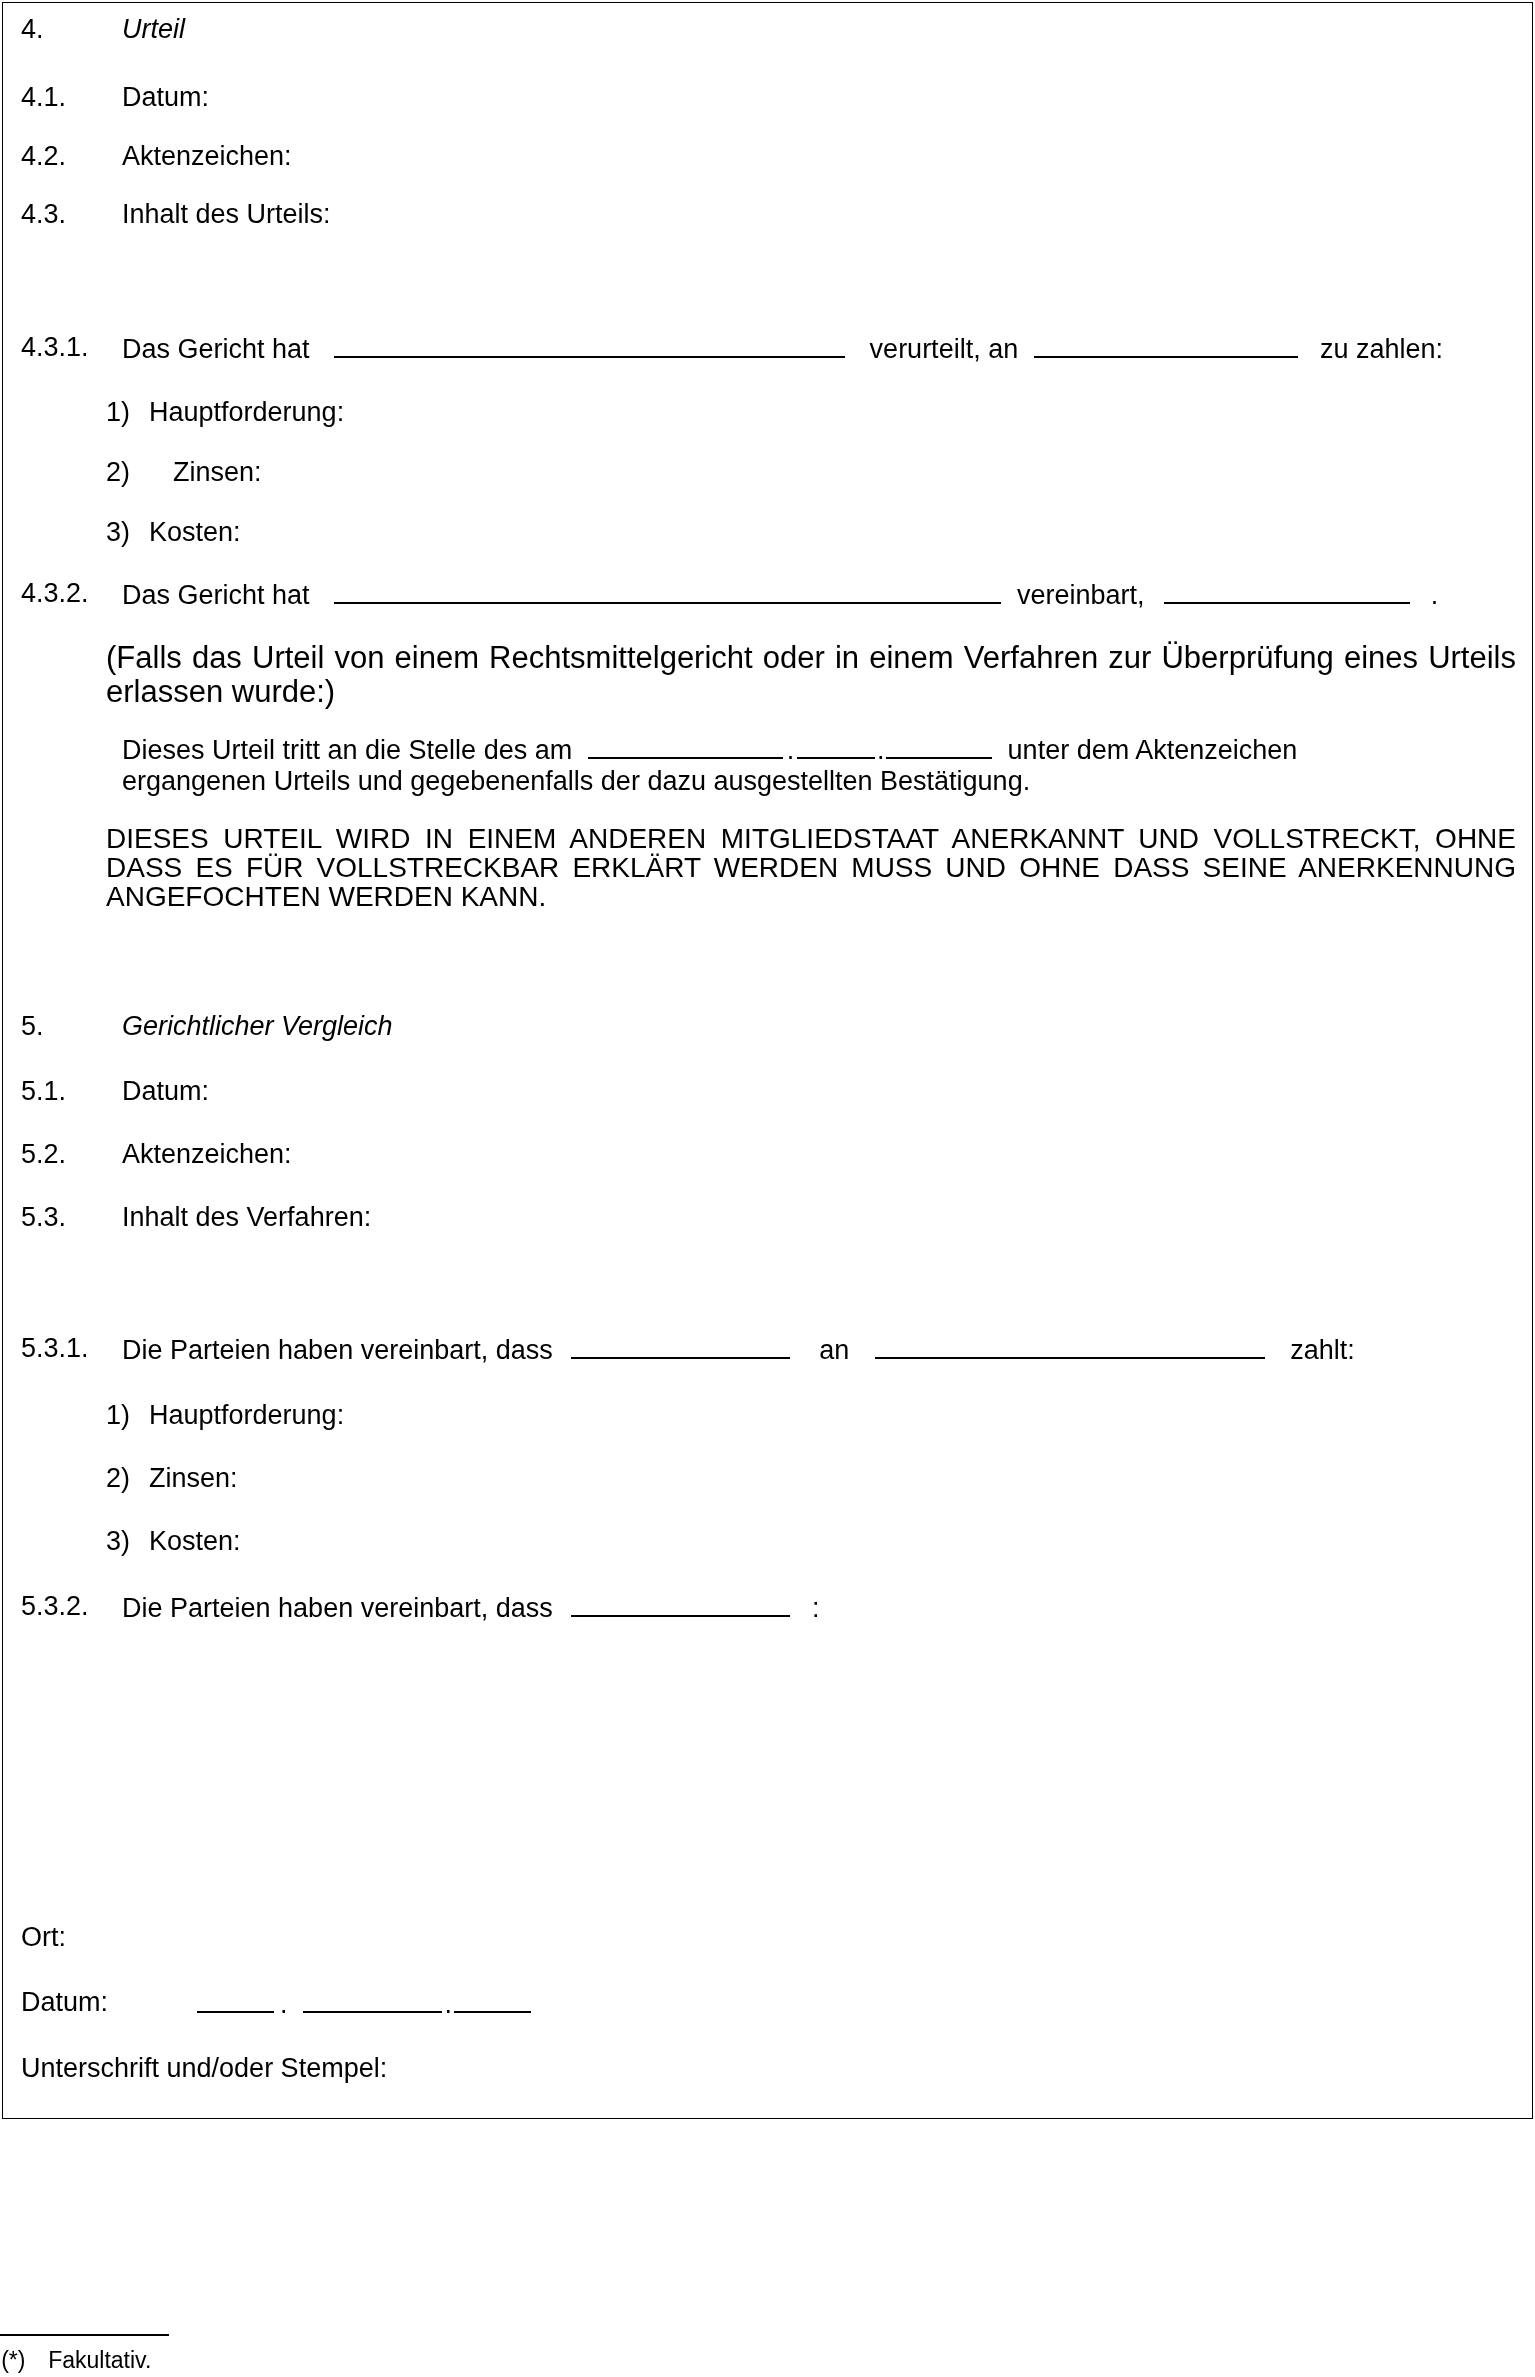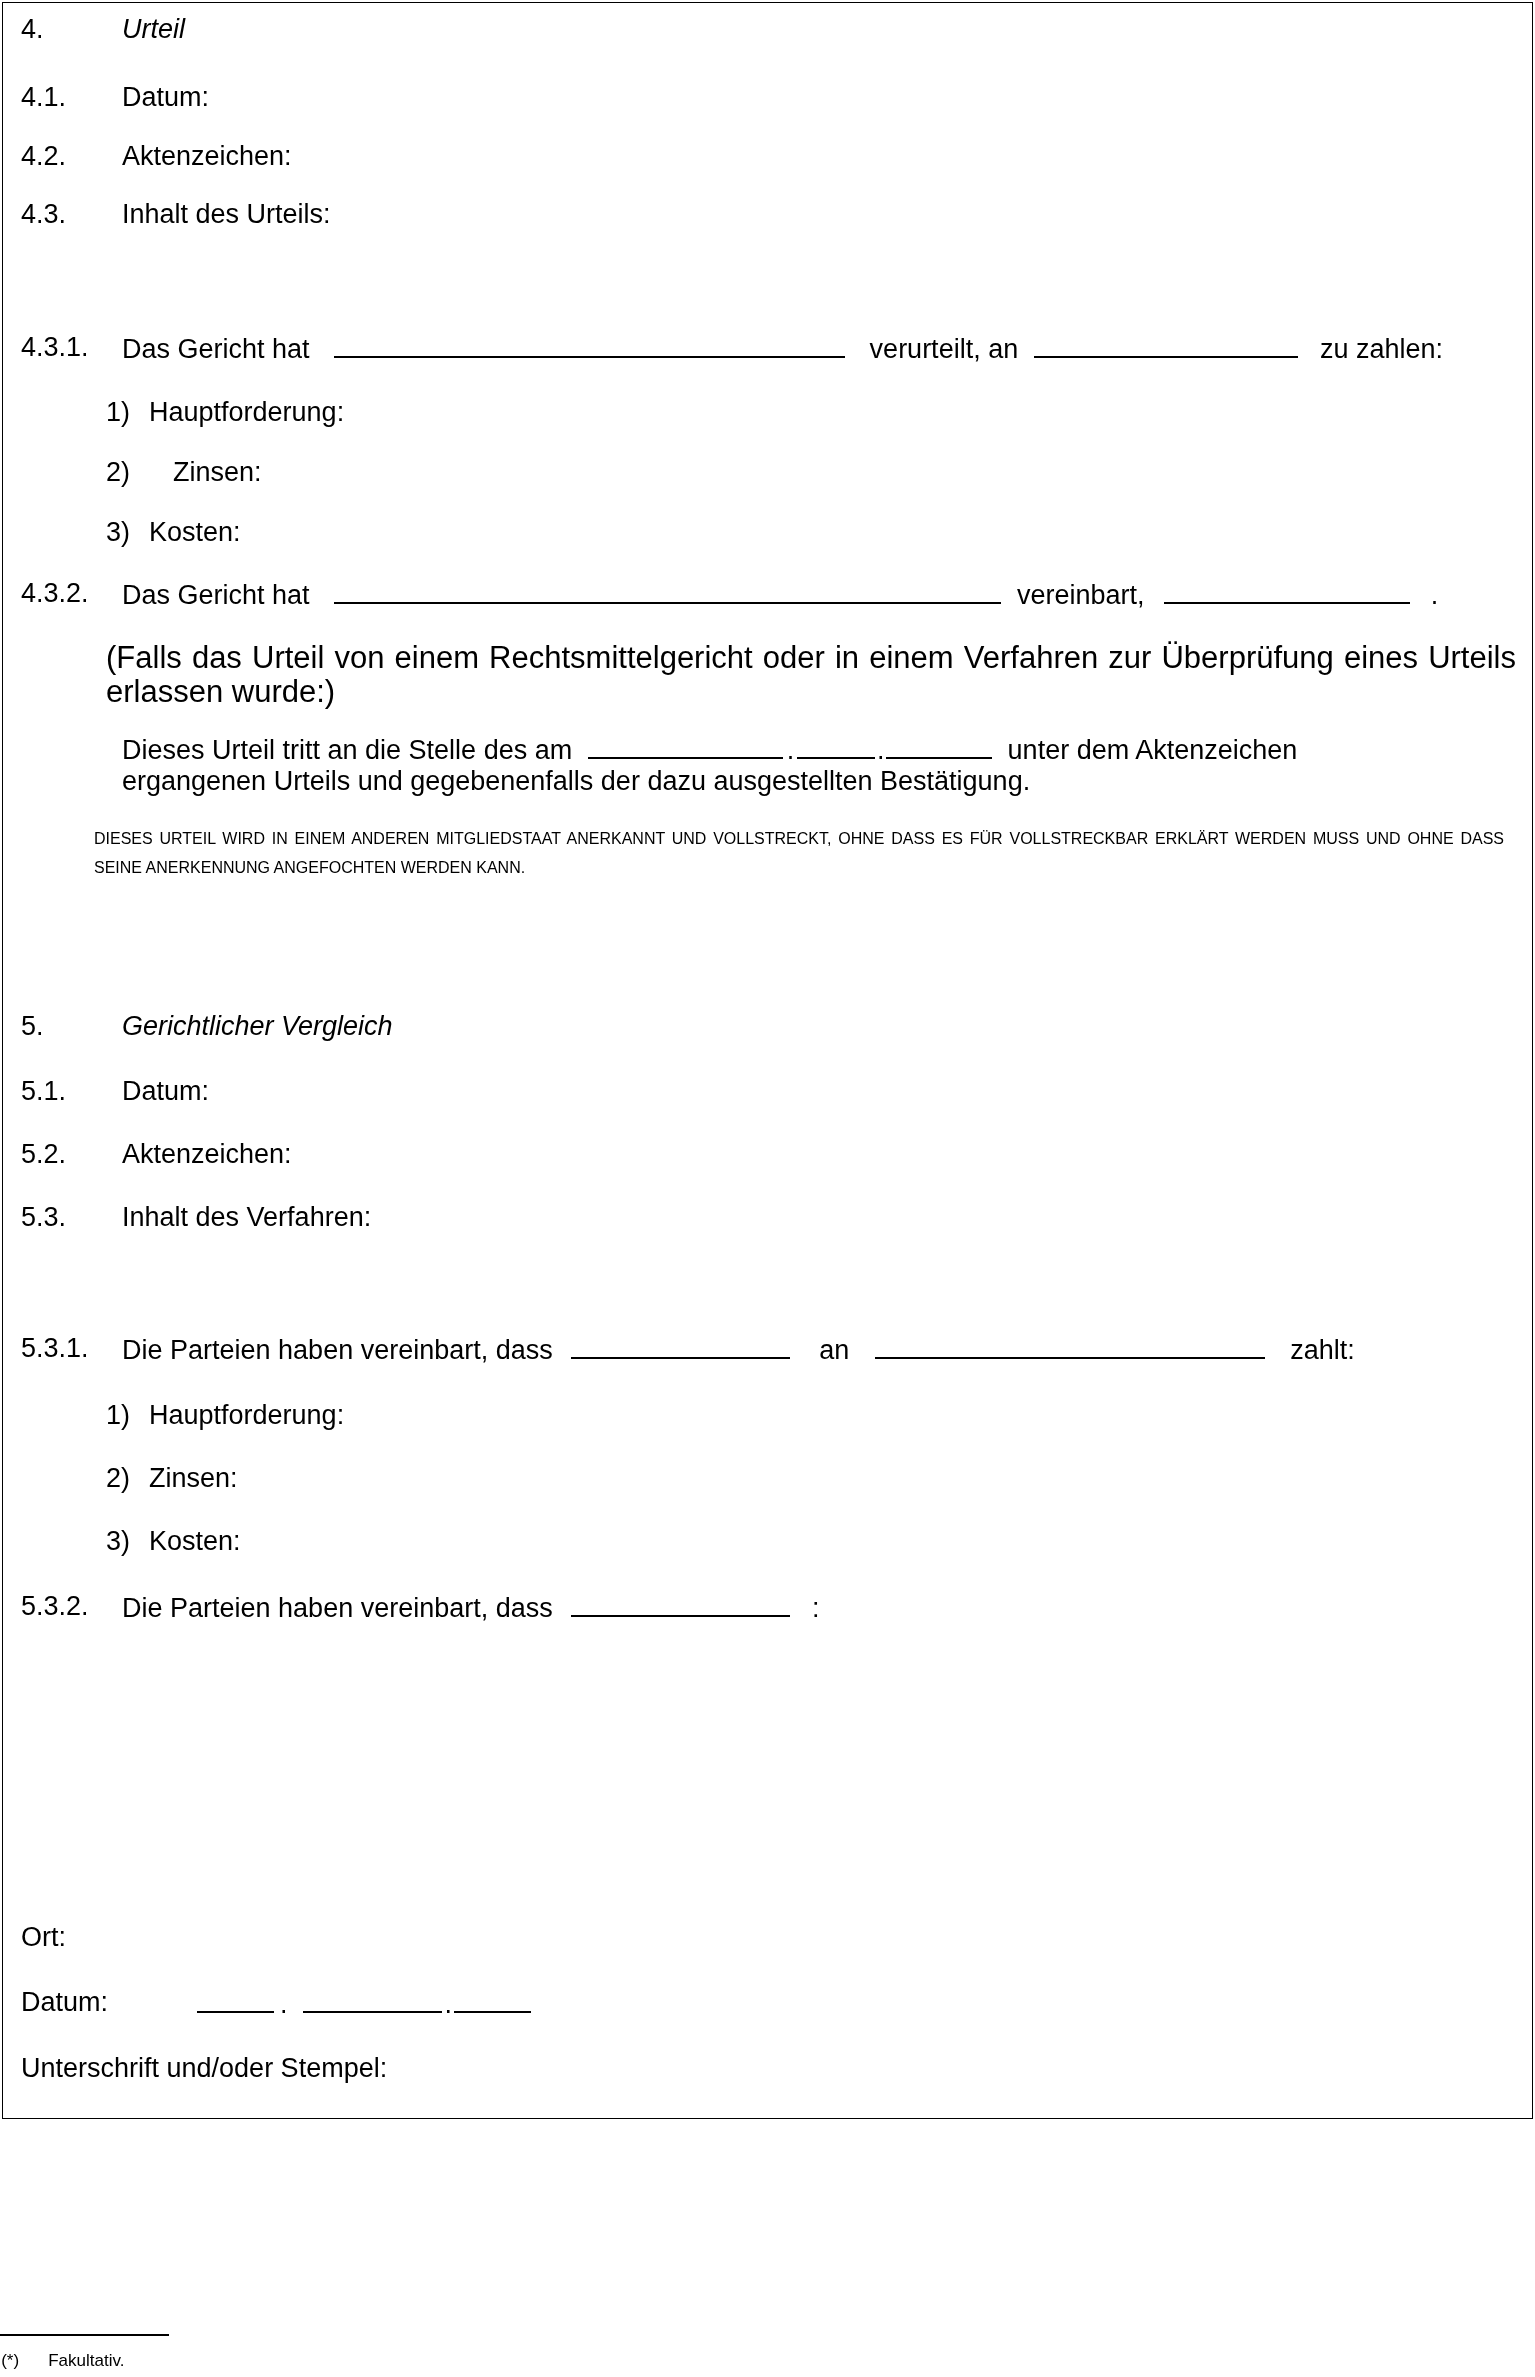--- a/index.html
+++ b/index.html
@@ -8,23 +8,23 @@
   .box { position:absolute; left:1.8px; top:1.8px; width:1531px; height:2117px;
          border:1.8px solid #000; box-sizing:border-box; }
   .line { position:absolute; left:0; white-space:nowrap; font-size:27px; line-height:31px; height:31px; }
   .num { position:absolute; left:21px; }
   .lbl { position:absolute; left:122px; }
   .subnum { position:absolute; left:106px; }
   .sublbl { position:absolute; left:149px; }
   .it { font-style:italic; }
   .blank { display:inline-block; border-bottom:2.4px solid #000; height:24px; vertical-align:baseline; margin:0 4.8px; }
   .para { position:absolute; left:106px; width:1410px; font-size:31px; line-height:34px; text-align:justify; }
-  .caps { position:absolute; left:94px; width:1410px; font-size:16px; line-height:29px; text-align:justify; }
+  .caps { position:absolute; left:106px; width:1410px; font-size:28px; line-height:29px; text-align:justify; }
   .fn-rule { position:absolute; left:0; top:2334px; width:169px; height:2.4px; background:#000; }
-  .fn { position:absolute; left:1.2px; top:2346px; font-size:17px; line-height:29px; white-space:nowrap; }
+  .fn { position:absolute; left:1.2px; top:2346px; font-size:23px; line-height:29px; white-space:nowrap; }
   .fn .mark { display:inline-block; width:47px; }
 </style>
 </head>
 <body>
 
 <div class="box"></div>
 
 <div class="line" style="top:14.4px;">
   <span class="num">4.</span>
   <span class="lbl it">Urteil</span>

